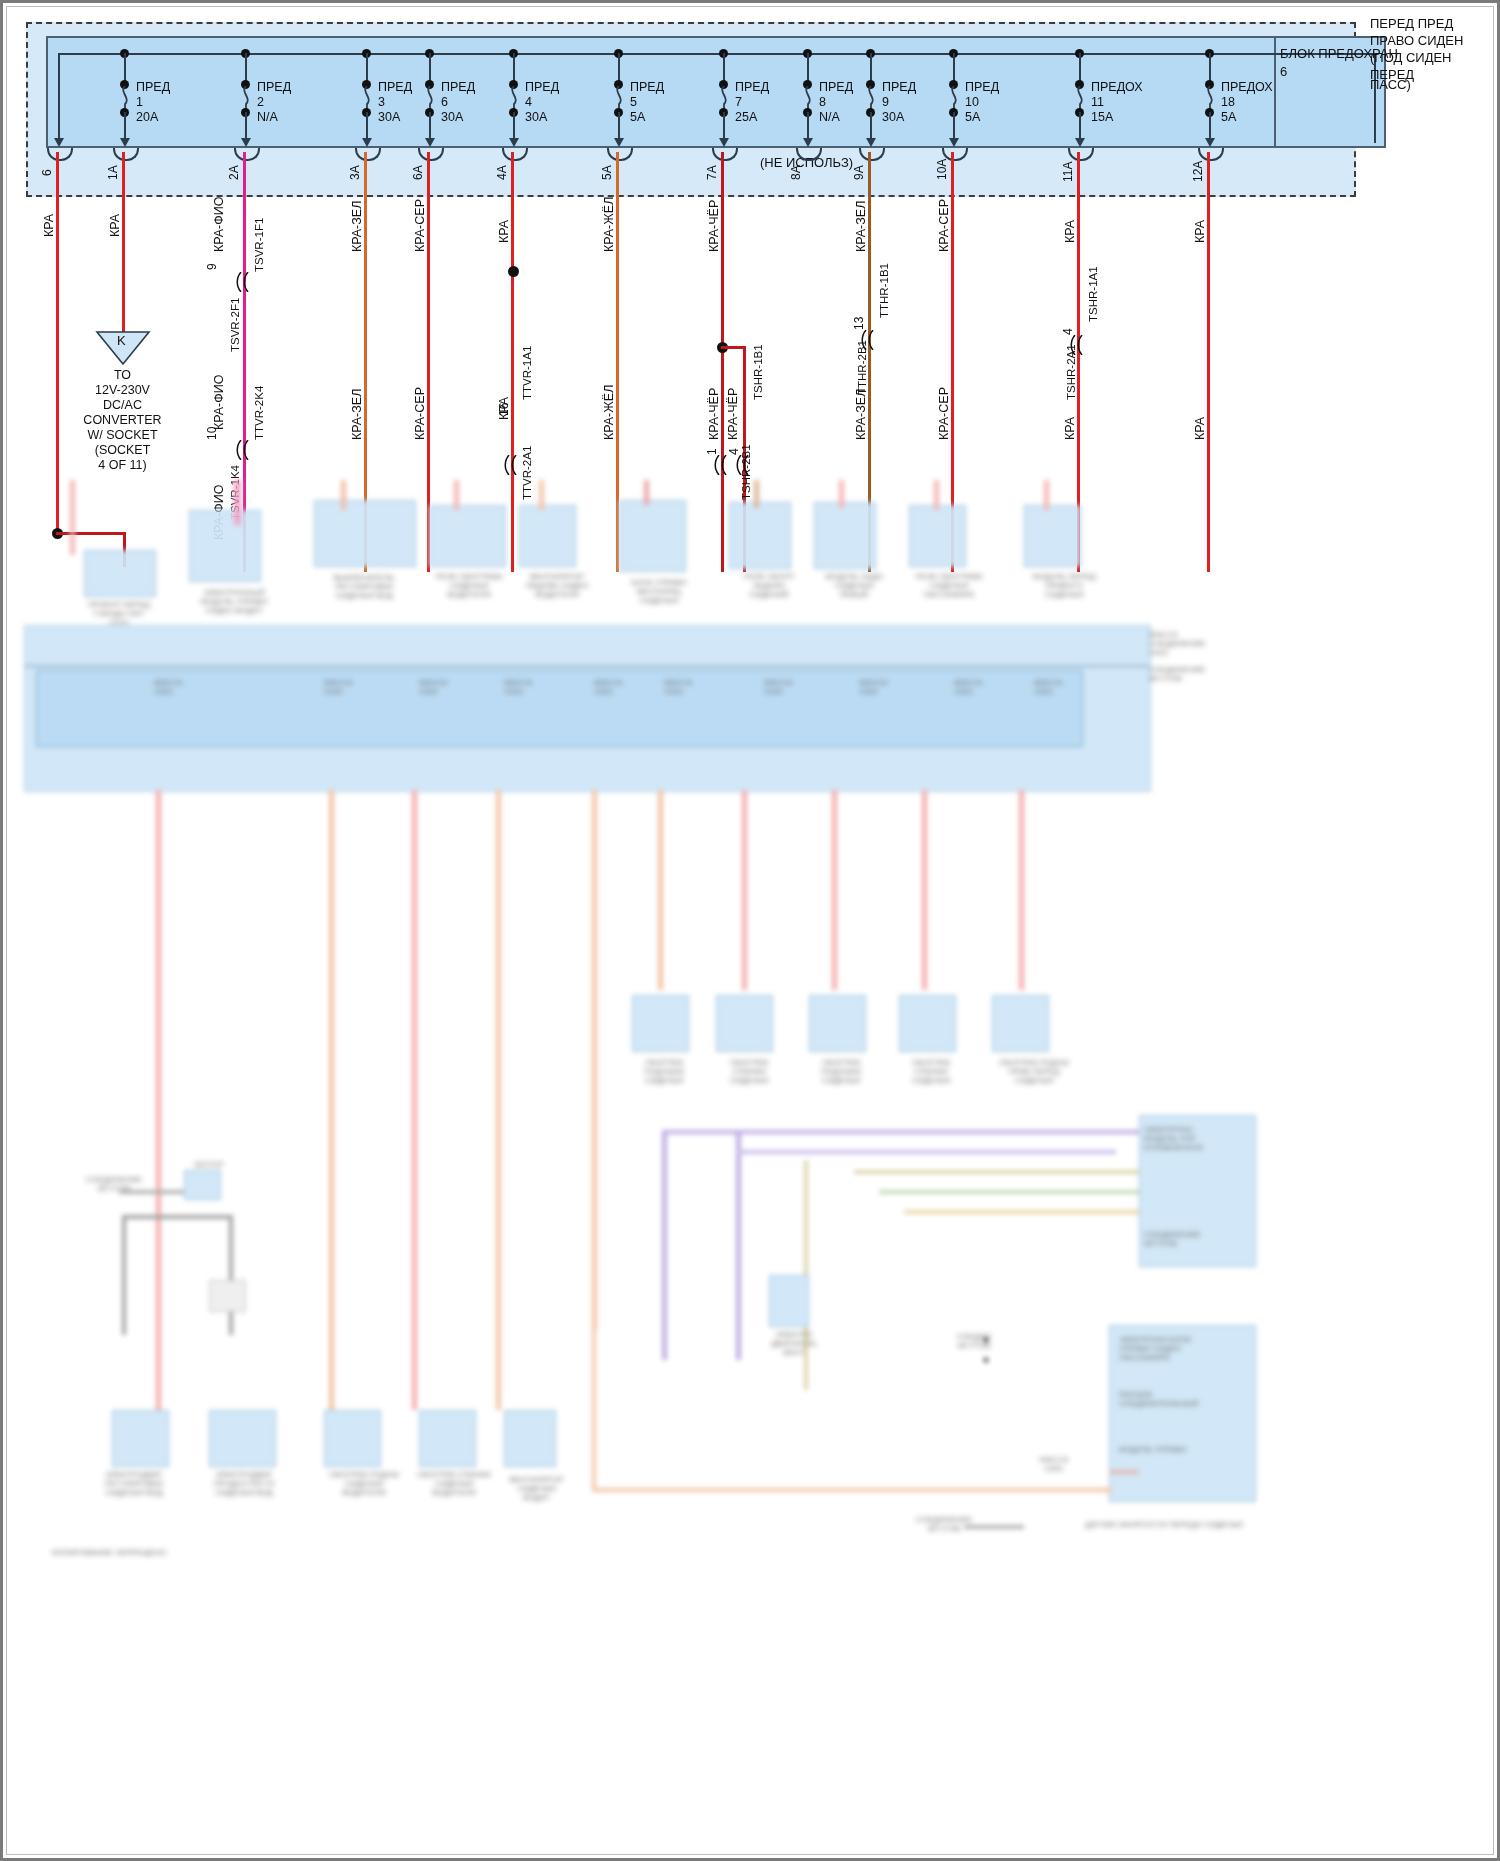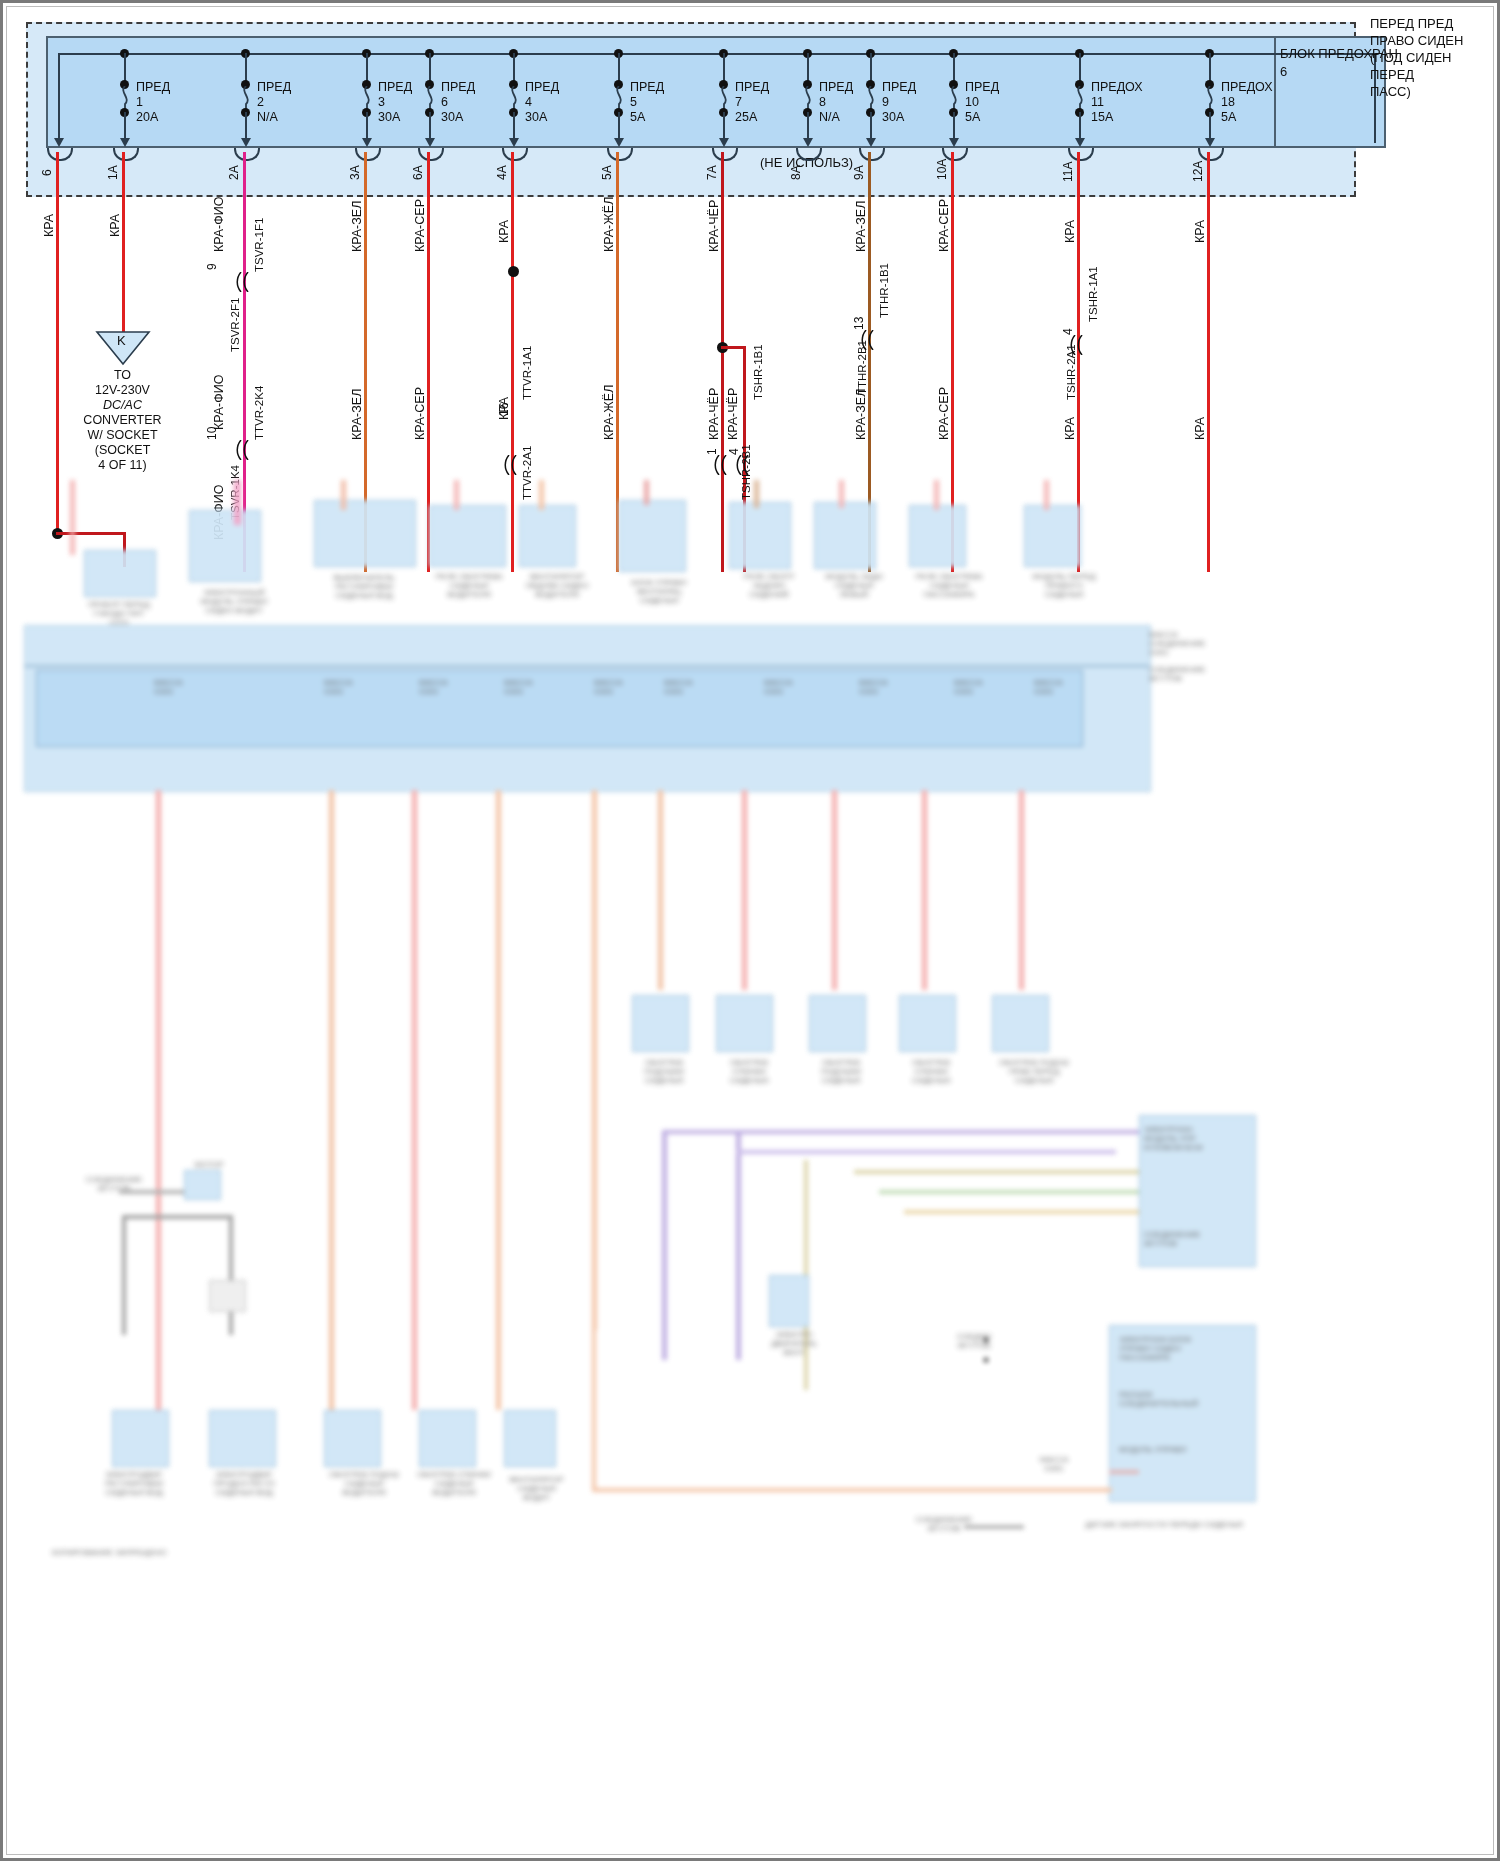--- a/index.html
+++ b/index.html
@@ -105,21 +105,21 @@
   <div class="arrow-dn" style="left:54px;top:138px;"></div>
   <div class="lead" style="left:1374px;top:53px;height:90px;"></div>
 
   <div class="rtitle" style="left:1280px;top:45px;">БЛОК ПРЕДОХРАН</div>
   <div class="rtitle" style="left:1280px;top:63px;">6</div>
 
   <div class="rtitle" style="left:1370px;top:15px;">ПЕРЕД ПРЕД</div>
   <div class="rtitle" style="left:1370px;top:32px;">ПРАВО СИДЕН</div>
   <div class="rtitle" style="left:1370px;top:49px;">(ПОД СИДЕН</div>
   <div class="rtitle" style="left:1370px;top:66px;">ПЕРЕД</div>
-  <div class="rtitle" style="left:1370px;top:83px;">ПАСС)</div>
+  <div class="rtitle" style="left:1370px;top:76px;">ПАСС)</div>
 
   <div class="fuse-lbl" style="left:760px;top:156px;font-size:13px;">(НЕ ИСПОЛЬЗ)</div>
 
   <div class="cup" style="left:47px;top:148px;"></div>
   <div class="pin" style="left:40px;top:176px;">6</div>
   <div class="wire w-red" style="left:56px;top:152px;height:380px;"></div>
   <div class="wlbl" style="left:42px;top:237px;">КРА</div>
   <div class="splice" style="left:52px;top:528px;"></div>
 
   <div class="node" style="left:120px;top:49px;"></div>
@@ -137,21 +137,21 @@
   <div class="cup" style="left:113px;top:148px;"></div>
   <div class="pin" style="left:106px;top:180px;">1A</div>
   <div class="wire w-red" style="left:122px;top:152px;height:190px;"></div>
   <div class="wlbl" style="left:108px;top:237px;">КРА</div>
   <svg class="tri-out" style="left:95px;top:330px;" viewBox="0 0 56 36">
     <polygon points="2,2 54,2 28,34" fill="#cfe6f7" stroke="#2b3d4d" stroke-width="1.6"></polygon>
   </svg>
   <div class="tri-k" style="left:117px;top:333px;">K</div>
   <div class="ctext" style="left:60px;top:368px;width:125px;text-align:center;">TO</div>
   <div class="ctext" style="left:60px;top:383px;width:125px;text-align:center;">12V-230V</div>
-  <div class="ctext" style="left:60px;top:398px;width:125px;font-style:italic;">DC/AC</div>
+  <div class="ctext" style="left:60px;top:398px;width:125px;">DC/AC</div>
   <div class="ctext" style="left:60px;top:413px;width:125px;text-align:center;">CONVERTER</div>
   <div class="ctext" style="left:60px;top:428px;width:125px;">W/ SOCKET</div>
   <div class="ctext" style="left:60px;top:443px;width:125px;text-align:center;">(SOCKET</div>
   <div class="ctext" style="left:60px;top:458px;width:125px;text-align:center;">4 OF 11)</div>
 
   <div class="wire-h w-red2" style="left:56px;top:532px;width:70px;"></div>
   <div class="wire w-red2" style="left:123px;top:532px;height:35px;"></div>
 
   <div class="node" style="left:241px;top:49px;"></div>
   <div class="lead" style="left:245px;top:53px;height:32px;"></div>

